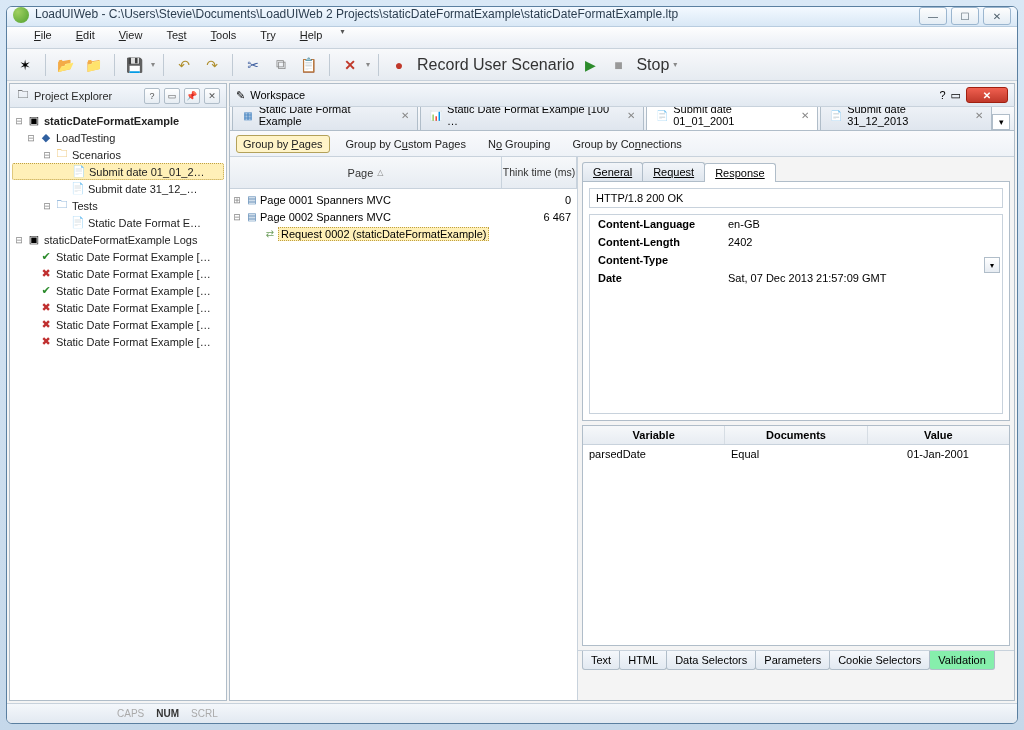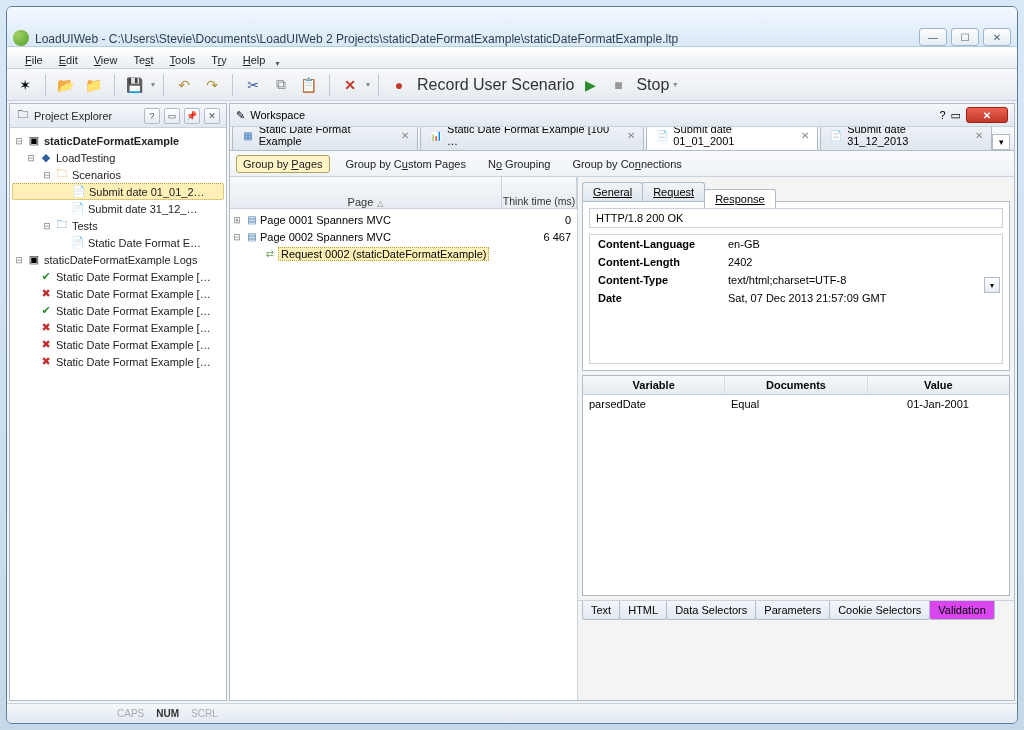--- a/index.html
+++ b/index.html
@@ -16,24 +16,24 @@
   position: absolute;
   top: 6px; left: 6px; right: 6px; bottom: 6px;
   border: 1px solid #5a7fa0;
   border-radius: 6px;
   background: #f4f4f4;
   display: flex;
   flex-direction: column;
   overflow: hidden;
 }
 .titlebar {
-  height: 40px;
+  height: 20px;
   background: linear-gradient(to bottom, #f3f9ff, #d9e8f6);
   display: flex;
-  align-items: flex-end;
+  align-items: flex-start;
   padding: 0 6px;
   border-bottom: 1px solid #b8ccdf;
 }
 .titlebar .app-icon {
   width: 16px; height: 16px;
   border-radius: 50%;
   background: radial-gradient(circle at 30% 30%, #a0d060, #50a030);
   margin-right: 6px;
 }
 .titlebar .title { color: #2c3e50; font-size: 12px; }
@@ -44,23 +44,24 @@
   border-radius: 3px;
   background: linear-gradient(to bottom, #fdfdfd, #e4edf5);
   display: flex; align-items: center; justify-content: center;
   font-size: 10px;
   color: #50606c;
 }
 .menubar {
   height: 22px;
   background: linear-gradient(to bottom, #fefefe, #e9eef5);
   display: flex;
-  align-items: flex-end;
-  padding: 0 10px;
+  align-items: flex-start;
+  padding: 0 19px;
   border-bottom: 1px solid #c8d2dc;
+  gap: 8px;
 }
 .menu-item {
   padding: 2px 8px;
   color: #222;
 }
 .menu-item u { text-decoration: underline; }
 .menubar .after { margin-left: 2px; color: #555; font-size: 8px; }
 .toolbar {
   height: 32px;
   background: linear-gradient(to bottom, #f8f9fb, #e6ebf1);
@@ -223,21 +224,21 @@
   display:flex; flex-direction:column;
   background:#fff;
 }
 .pages-header {
   display:flex;
   height: 32px;
   border-bottom:1px solid #c8d2dc;
   background: linear-gradient(to bottom,#f6f8fa,#e7ecf2);
 }
 .pages-header .col {
-  display:flex; align-items:flex-end; justify-content:center;
+  display:flex; align-items:center; justify-content:center;
   color:#333; font-weight:normal;
   border-right:1px solid #c8d2dc;
 }
 .col-page { flex:1; }
 .col-think { width: 75px; font-size:10.5px; text-align:center; }
 .col-think span { line-height:1.1; }
 .sort-tri { font-size:8px; color:#888; margin-left:4px; }
 .pages-body { flex:1; padding-top:2px; }
 .prow { display:flex; align-items:center; height:17px; }
 .prow .pl { display:flex; align-items:center; flex:1; white-space:nowrap; }
@@ -260,21 +261,21 @@
   text-decoration:underline;
 }
 .rtop {
   padding: 3px 10px;
   border:1px solid #b0bdc9;
   border-bottom:none;
   background: linear-gradient(to bottom,#f2f5f9,#dfe6ee);
   border-radius:3px 3px 0 0;
   margin-right: -1px;
 }
-.rtop.active { background:#fff; position:relative; top:7px; }
+.rtop.active { background:#fff; position:relative; top:1px; }
 .resp-box {
   margin: 0 4px;
   background:#fff;
   border:1px solid #b0bdc9;
   padding:6px;
 }
 .http-line {
   border:1px solid #c8d2dc;
   padding:3px 6px;
   margin-bottom:6px;
@@ -317,21 +318,21 @@
   padding-left:4px;
 }
 .btab {
   padding:3px 8px;
   border:1px solid #b0bdc9;
   border-top:none;
   background: linear-gradient(to bottom,#f4f7fb,#e2e9f1);
   margin-right:-1px;
   border-radius: 0 0 3px 3px;
 }
-.btab.active { background:#d946ef; }
+.btab.active { background:#86efac; }
 
 .statusbar {
   height:20px;
   background: linear-gradient(to bottom,#f4f7fb,#e2e9f1);
   border-top:1px solid #c8d2dc;
   display:flex; align-items:center;
   padding:0 10px;
 }
 .statusbar .s-ind { margin-right:12px; color:#aaa; font-size:10px; }
 .statusbar .s-ind.active { color:#333; font-weight:bold; }
@@ -555,32 +556,31 @@
           </div>
 
           <div class="resp-area">
             <div class="resp-tabs">
               <div class="rtop">General</div>
               <div class="rtop">Request</div>
               <div class="rtop active">Response</div>
             </div>
             <div class="resp-box">
               <div class="http-line">HTTP/1.8 200 OK</div>
-              <div class="hdrgrid" style="height:130px">
+              <div class="hdrgrid" style="height:200px">
                 <div class="hrow">
                     <div class="hk">Content-Language</div>
                     <div class="hv">en-GB</div>
                   </div>
                 <div class="hrow">
                     <div class="hk">Content-Length</div>
                     <div class="hv">2402</div>
                   </div>
                 <div class="hrow">
                     <div class="hk">Content-Type</div>
-                    <div class="hv">text/html;charset=UTF-8</div>
                   </div>
                 <div class="hrow">
                     <div class="hk">Date</div>
                     <div class="hv">Sat, 07 Dec 2013 21:57:09 GMT</div>
                   </div>
                 <div class="dropdown-arrow">▾</div>
               </div>
             </div>
             <div class="var-table">
               <div class="vhead">

